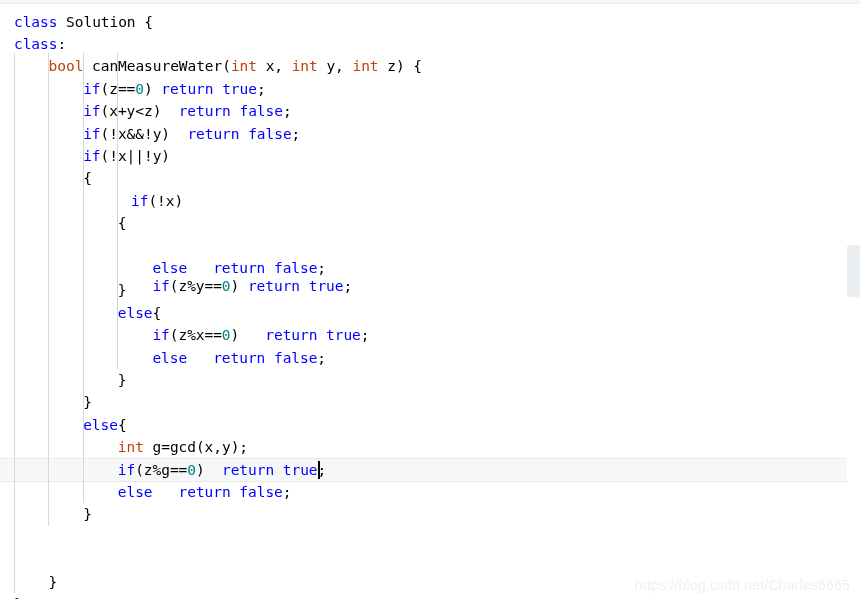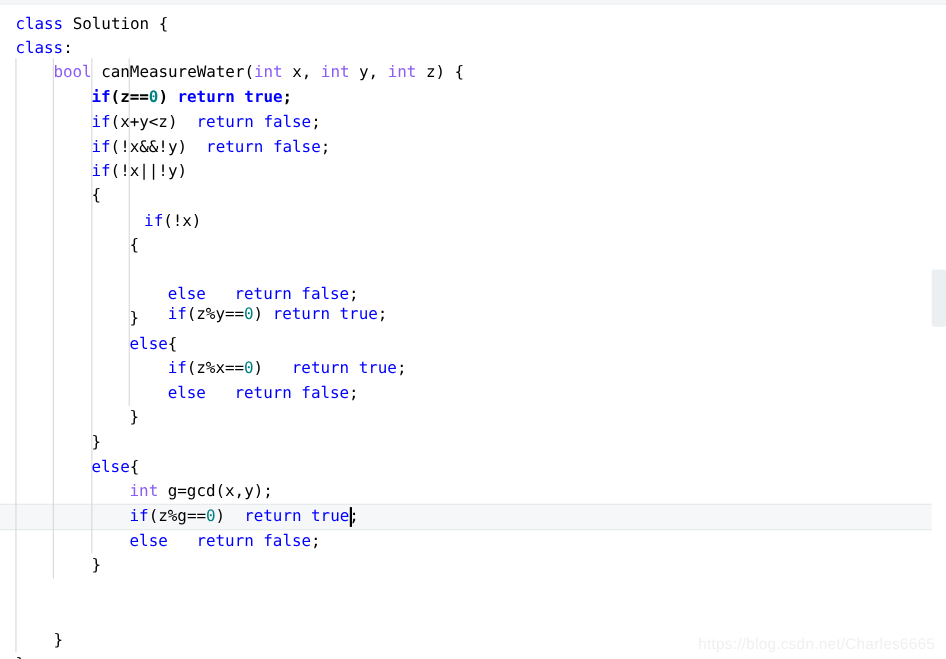--- a/index.html
+++ b/index.html
@@ -83,21 +83,21 @@
     height: 22.4px;
     line-height: 22.4px;
     white-space: pre;
     font-family: "DejaVu Sans Mono", "Liberation Mono", monospace;
     font-size: 14.5px;
     color: #000000;
     letter-spacing: -0.05px;
   }
 
   .tok-kw      { color: #0000ff; }
-  .tok-type    { color: #8b5cf6; }
+  .tok-type    { color: #c2410c; }
   .tok-num     { color: #008080; }
   .tok-plain   { color: #000000; }
   .tok-ident   { color: #000000; }
 
   
   #scrollbar-track {
     position: absolute;
     right: 0;
     top: 5px;
     width: 13px;
@@ -137,21 +137,21 @@
     <div id="indent-guides">
         <div class="indent-guide" style="left: 14px; top: 48.3px; height: 539.6px;"></div>
         <div class="indent-guide" style="left: 48px; top: 48.3px; height: 472.4px;"></div>
         <div class="indent-guide" style="left: 83px; top: 48.3px; height: 450px;"></div>
         <div class="indent-guide" style="left: 117px; top: 48.3px; height: 315.6px;"></div>
       </div>
     <div id="code-lines">
         <div class="code-line" style="top: 5.5px; left: 14px;"><span class="tok-kw">class</span><span class="tok-plain"> </span><span class="tok-ident">Solution</span><span class="tok-plain"> {</span></div>
         <div class="code-line" style="top: 27.9px; left: 14px;"><span class="tok-kw">class</span><span class="tok-plain">:</span></div>
         <div class="code-line" style="top: 50.3px; left: 48.6px;"><span class="tok-type">bool</span><span class="tok-plain"> </span><span class="tok-ident">canMeasureWater</span><span class="tok-plain">(</span><span class="tok-type">int</span><span class="tok-plain"> x, </span><span class="tok-type">int</span><span class="tok-plain"> y, </span><span class="tok-type">int</span><span class="tok-plain"> z) {</span></div>
-        <div class="code-line" style="top: 72.7px; left: 83.2px; font-weight: bold;"><span class="tok-kw">if</span><span class="tok-plain">(z==</span><span class="tok-num">0</span><span class="tok-plain">) </span><span class="tok-kw">return</span><span class="tok-plain"> </span><span class="tok-kw">true</span><span class="tok-plain">;</span></div>
+        <div class="code-line" style="top: 72.7px; left: 83.2px;"><span class="tok-kw">if</span><span class="tok-plain">(z==</span><span class="tok-num">0</span><span class="tok-plain">) </span><span class="tok-kw">return</span><span class="tok-plain"> </span><span class="tok-kw">true</span><span class="tok-plain">;</span></div>
         <div class="code-line" style="top: 95.1px; left: 83.2px;"><span class="tok-kw">if</span><span class="tok-plain">(x+y&lt;z)  </span><span class="tok-kw">return</span><span class="tok-plain"> </span><span class="tok-kw">false</span><span class="tok-plain">;</span></div>
         <div class="code-line" style="top: 117.5px; left: 83.2px;"><span class="tok-kw">if</span><span class="tok-plain">(!x&amp;&amp;!y)  </span><span class="tok-kw">return</span><span class="tok-plain"> </span><span class="tok-kw">false</span><span class="tok-plain">;</span></div>
         <div class="code-line" style="top: 139.9px; left: 83.2px;"><span class="tok-kw">if</span><span class="tok-plain">(!x||!y)</span></div>
         <div class="code-line" style="top: 162.3px; left: 83.2px;"><span class="tok-plain">{</span></div>
         <div class="code-line" style="top: 184.7px; left: 107px; margin-left: 24px;"><span class="tok-kw">if</span><span class="tok-plain">(!x)</span></div>
         <div class="code-line" style="top: 207.1px; left: 117.8px;"><span class="tok-plain">{</span></div>
         <div class="code-line" style="top: 229.5px; left: 152.4px; margin-top: 40px;"><span class="tok-kw">if</span><span class="tok-plain">(z%y==</span><span class="tok-num">0</span><span class="tok-plain">) </span><span class="tok-kw">return</span><span class="tok-plain"> </span><span class="tok-kw">true</span><span class="tok-plain">;</span></div>
         <div class="code-line" style="top: 251.9px; left: 152.4px;"><span class="tok-kw">else</span><span class="tok-plain">   </span><span class="tok-kw">return</span><span class="tok-plain"> </span><span class="tok-kw">false</span><span class="tok-plain">;</span></div>
         <div class="code-line" style="top: 274.3px; left: 117.8px;"><span class="tok-plain">}</span></div>
         <div class="code-line" style="top: 296.7px; left: 117.8px;"><span class="tok-kw">else</span><span class="tok-plain">{</span></div>

